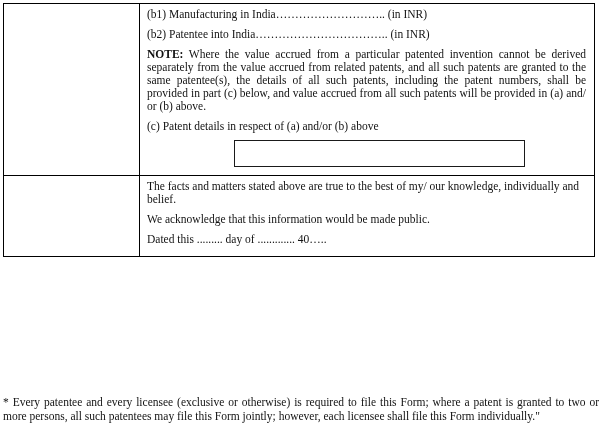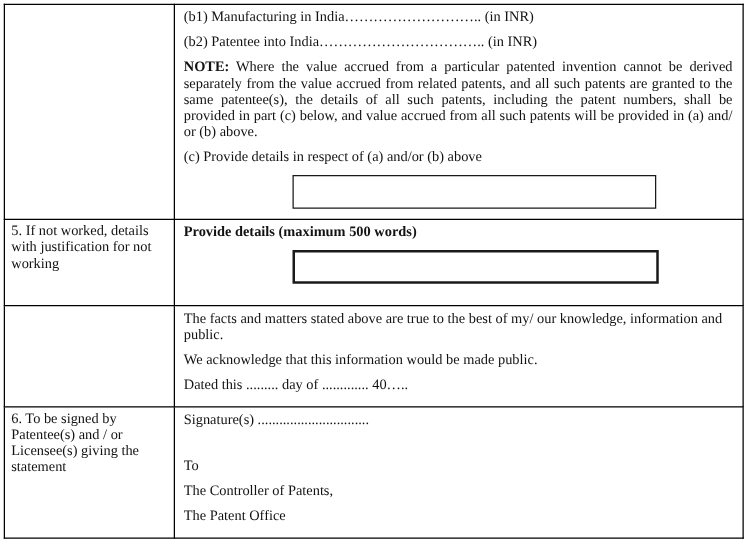--- a/index.html
+++ b/index.html
@@ -65,49 +65,34 @@
         <col>
       </colgroup>
 
     <tbody>
         <tr>
       <td class="lc" style="height:165px"></td>
       <td class="rc">
         <p>(b1) Manufacturing in India……………………….. (in INR)</p>
         <p>(b2) Patentee into India…………………………….. (in INR)</p>
         <p class="justify"><span class="bold">NOTE:</span><span> Where the value accrued from a particular patented invention cannot be derived separately from the value accrued from related patents, and all such patents are granted to the same patentee(s), the details of all such patents, including the patent numbers, shall be provided in part (c) below, and value accrued from all such patents will be provided in (a) and/ or (b) above.</span></p>
-        <p>(c) Provide details in respect of (a) and/or (b) above</p>
+        <p>(c) Patent details in respect of (a) and/or (b) above</p>
         <div class="input-box"></div>
       </td>
     </tr>
 
-    <tr>
-      <td class="lc" style="height:62px">5. If not worked, details with justification for not working</td>
-      <td class="rc">
-        <p class="bold">Provide details (maximum 500 words)</p>
-        <div class="input-box thick"></div>
-      </td>
-    </tr>
 
     <tr>
       <td class="lc" style="height:71px"></td>
       <td class="rc">
-        <p>The facts and matters stated above are true to the best of my/ our knowledge, information and public.</p>
+        <p>The facts and matters stated above are true to the best of my/ our knowledge, individually and belief.</p>
         <p>We acknowledge that this information would be made public.</p>
         <p>Dated this ......... day of ............. 40…..</p>
       </td>
     </tr>
 
-    <tr>
-      <td class="lc" style="height:92px">6. To be signed by Patentee(s) and / or Licensee(s) giving the statement</td>
-      <td class="rc">
-        <p class="sig-line">Signature(s) ...............................</p>
-        <p>To</p>
-        <p>The Controller of Patents,</p>
-        <p>The Patent Office</p>
-      </td>
-    </tr>
 
   </tbody>
     </table>
 
+  <div class="footnote">* Every patentee and every licensee (exclusive or otherwise) is required to file this Form; where a patent is granted to two or more persons, all such patentees may file this Form jointly; however, each licensee shall file this Form individually."</div>
 
 </div>
 
 </body></html>

